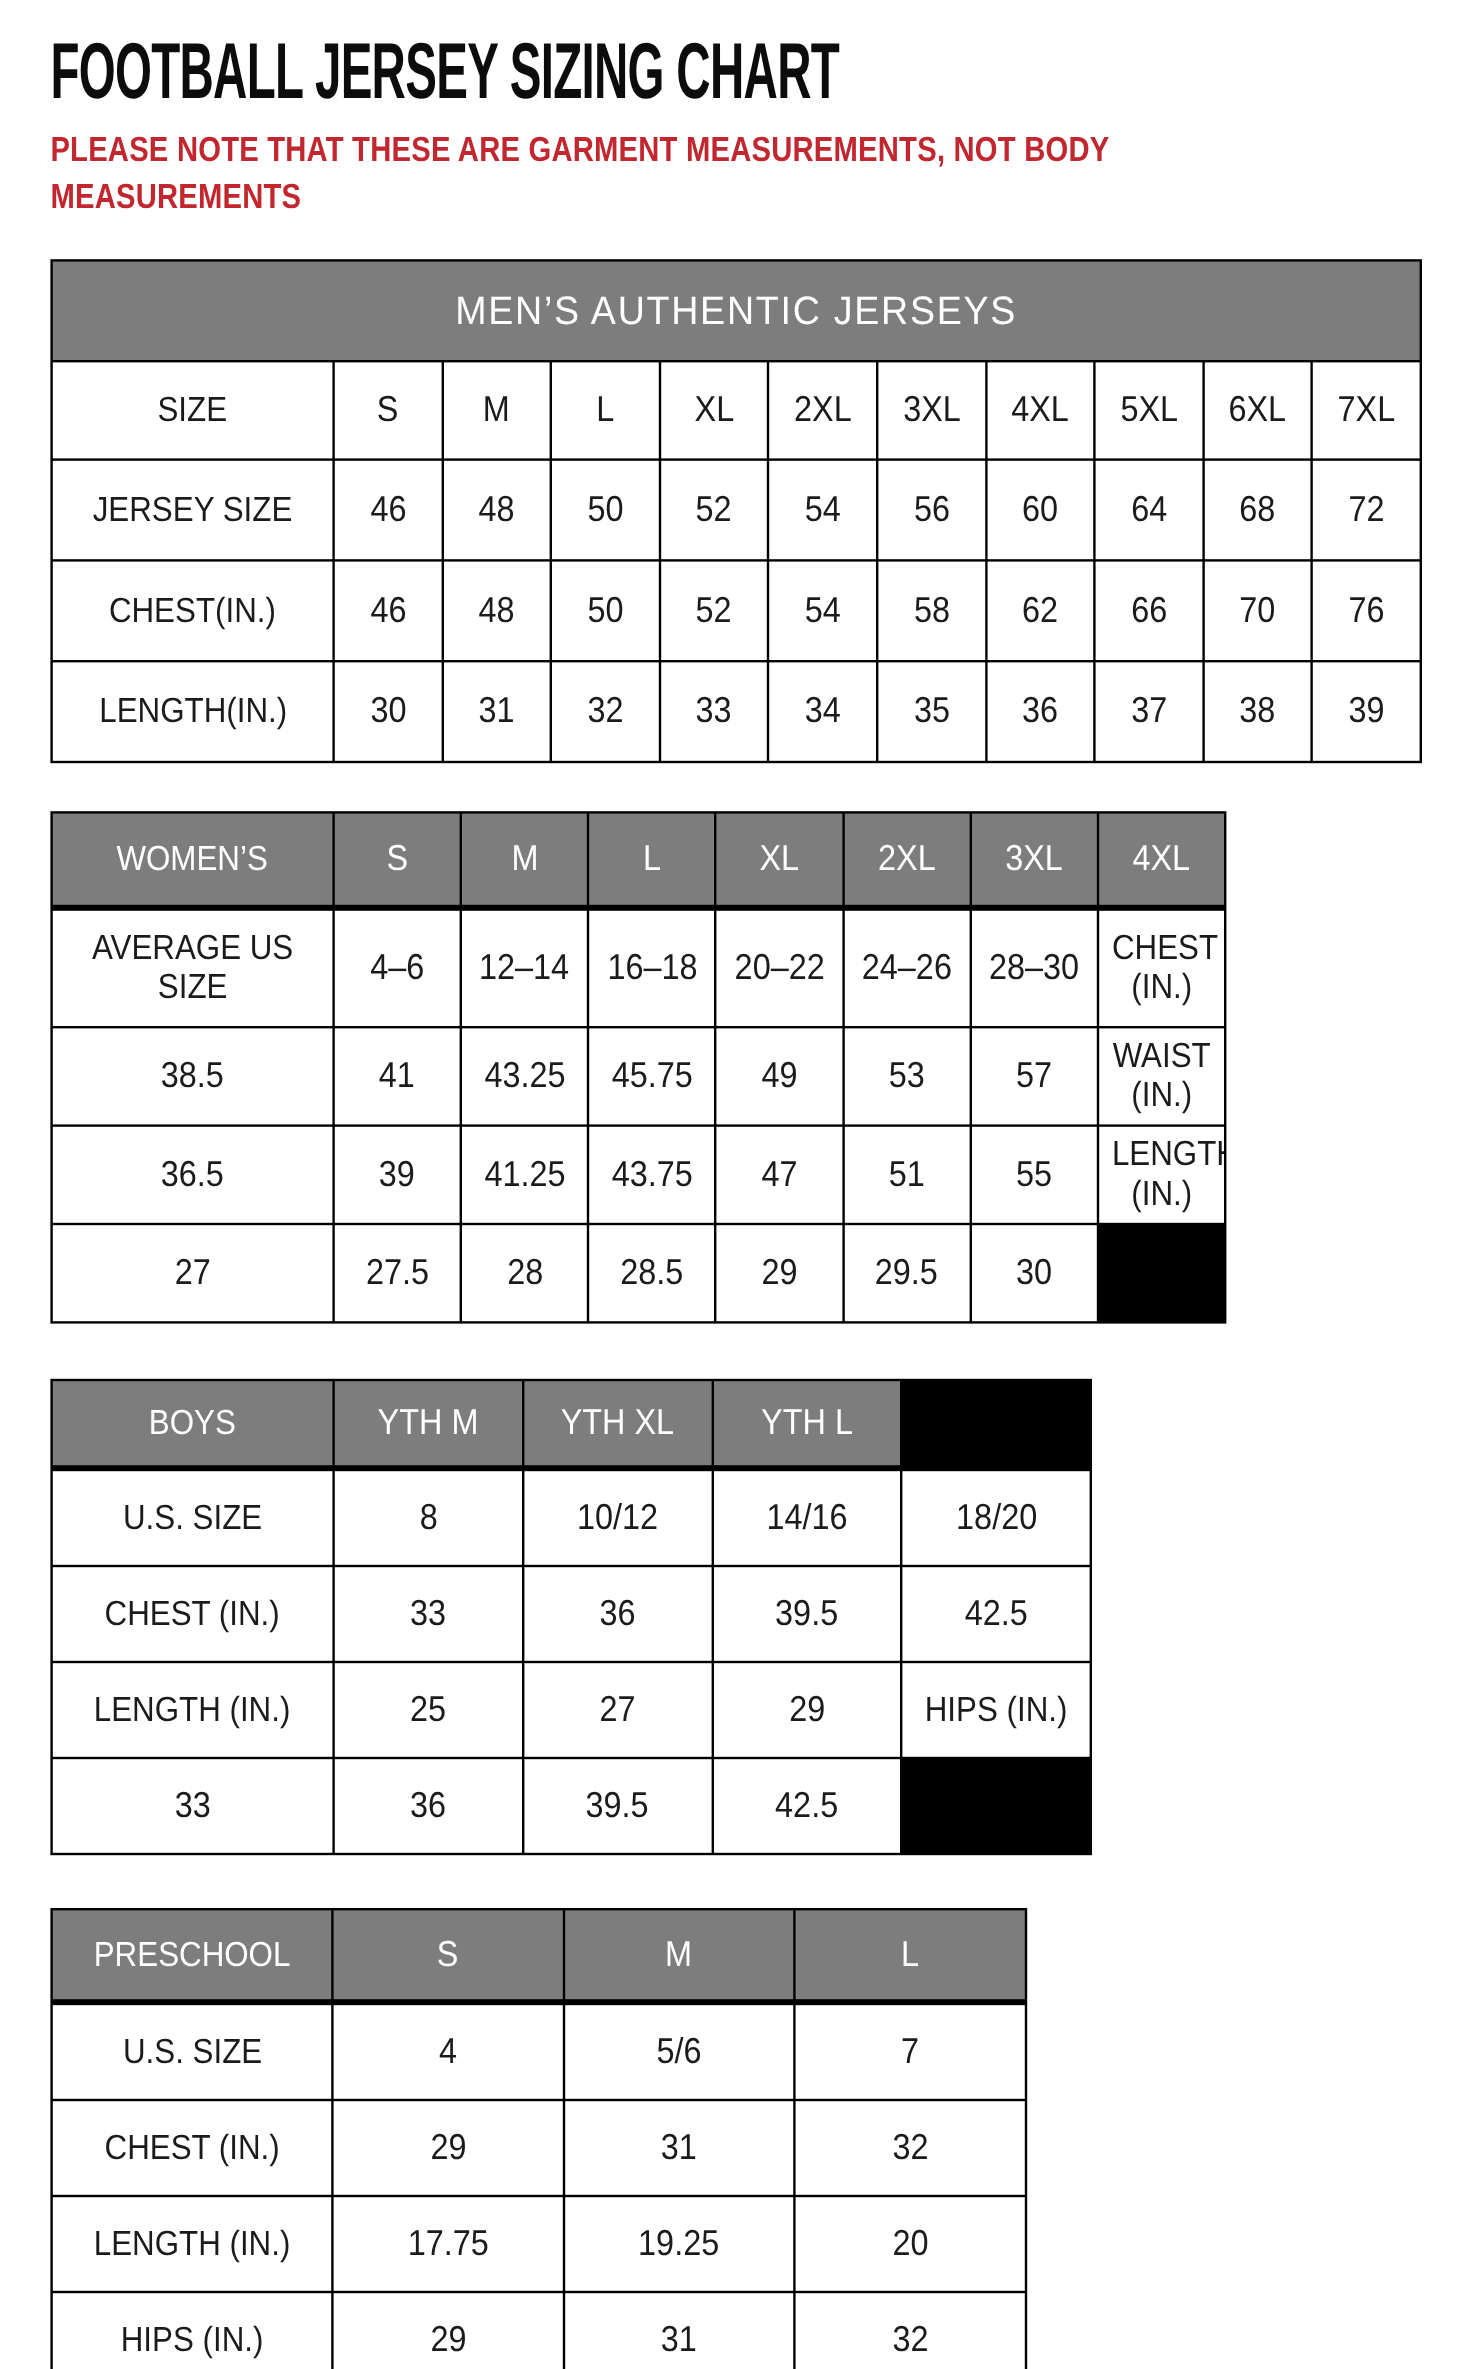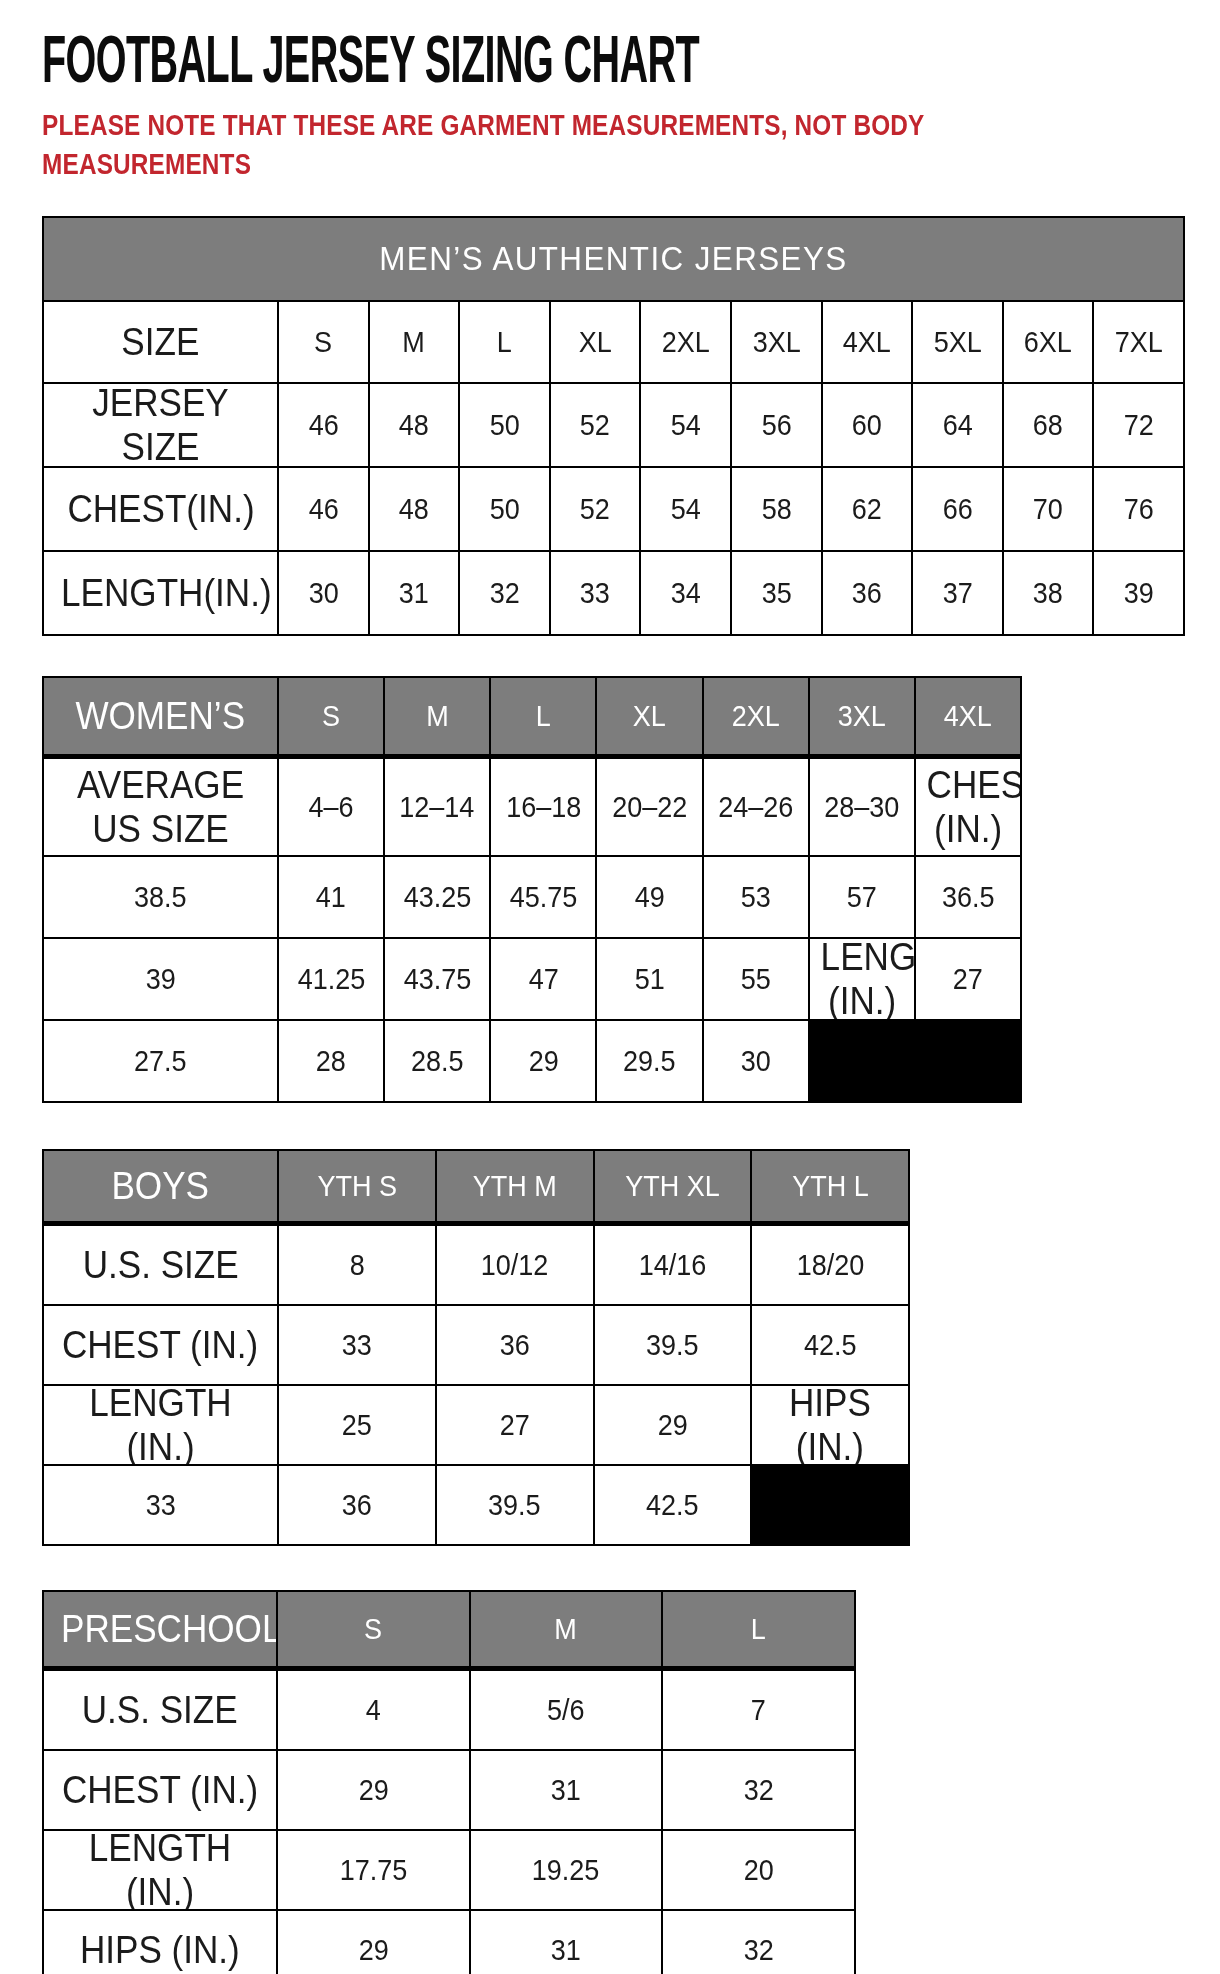--- a/index.html
+++ b/index.html
@@ -28,21 +28,21 @@
     padding:2px;gap:2px;
     box-sizing:border-box;
   }
   .cell{
     background:#ffffff;
     display:flex;align-items:center;justify-content:center;
     font-size:30px;color:#1b1b1b;
     padding:0 6px;overflow:hidden;text-align:center;
   }
   .cell>span{display:inline-block;max-width:100%;transform:scaleX(.90);}
-  .lbl{font-size:39px;text-align:center;}
+  .lbl{font-size:29px;text-align:center;}
   .head{background:#7d7d7d;color:#ffffff;}
   .banner{font-size:33px;letter-spacing:1.5px;}
   .banner>span{transform:scaleX(.95);}
   .hr{grid-column:1/-1;background:#000;height:1px;}
   .mens{width:1143px;margin-top:32px;
         grid-template-columns:233px repeat(10,1fr);
         grid-template-rows:82px 80px 82px 82px 82px;}
   .womens{width:980px;margin-top:40px;
         grid-template-columns:233px repeat(7,1fr);
         grid-template-rows:76px 1px 96px 80px 80px 80px;}
@@ -269,20 +269,23 @@
   <div class="cell">
       <span>49</span>
     </div>
   <div class="cell">
       <span>53</span>
     </div>
   <div class="cell">
       <span>57</span>
     </div>
 
+  <div class="cell lbl">
+      <span>WAIST (IN.)</span>
+    </div>
   <div class="cell">
       <span>36.5</span>
     </div>
   <div class="cell">
       <span>39</span>
     </div>
   <div class="cell">
       <span>41.25</span>
     </div>
   <div class="cell">
@@ -322,23 +325,20 @@
   <div class="cell">
       <span>30</span>
     </div>
 </div>
 
 <div class="tbl boys">
   <div class="cell head lbl">
       <span>BOYS</span>
     </div>
   <div class="cell head">
-      <span>YTH S</span>
-    </div>
-  <div class="cell head">
       <span>YTH M</span>
     </div>
   <div class="cell head">
       <span>YTH XL</span>
     </div>
   <div class="cell head">
       <span>YTH L</span>
     </div>
   <div class="hr"></div>
 

